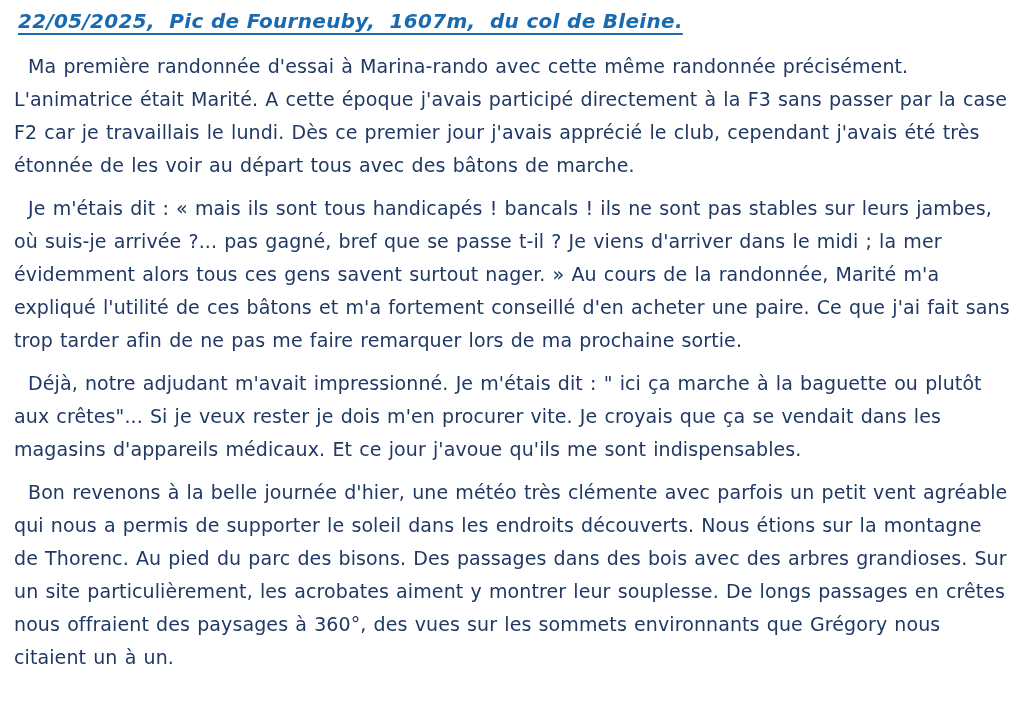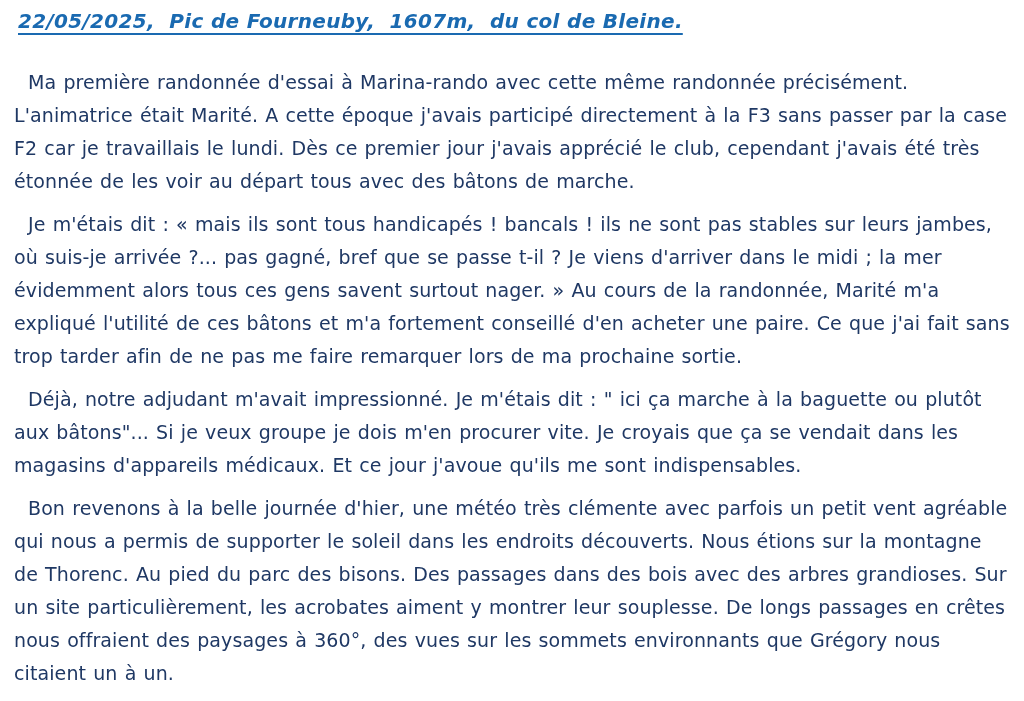--- a/index.html
+++ b/index.html
@@ -15,21 +15,21 @@
   }
   .page {
     box-sizing: border-box;
     width: 1024px;
     height: 701px;
     padding: 6px 14px 0 14px;
     background: var(--page-bg, #ffffff);
   }
   .doc-title {
     display: inline-block;
-    margin: 2px 0 16px 4px;
+    margin: 2px 0 0 4px;
     color: var(--title-color, #1a6ab1);
     font-size: 20px;
     line-height: 26px;
     font-weight: bold;
     font-style: italic;
     text-decoration: underline;
     text-decoration-thickness: 2px;
     text-underline-offset: 5px;
     white-space: pre-wrap;
     letter-spacing: 0.3px;
@@ -50,16 +50,16 @@
 </style>
 </head>
 <body>
 
 <div class="page">
   <h1 class="doc-title">22/05/2025,  Pic de Fourneuby,  1607m,  du col de Bleine.</h1>
 
   <div class="body-text">
     <p class="para">Ma première randonnée d'essai à Marina-rando avec cette même randonnée précisément. L'animatrice était Marité. A cette époque j'avais participé directement à la F3 sans passer par la case F2 car je travaillais le lundi. Dès ce premier jour j'avais apprécié le club, cependant j'avais été très étonnée de les voir au départ tous avec des bâtons de marche.</p>
     <p class="para">Je m'étais dit : « mais ils sont tous handicapés ! bancals ! ils ne sont pas stables sur leurs jambes, où suis-je arrivée ?... pas gagné, bref que se passe t-il ? Je viens d'arriver dans le midi ; la mer évidemment alors tous ces gens savent surtout nager. » Au cours de la randonnée, Marité m'a expliqué l'utilité de ces bâtons et m'a fortement conseillé d'en acheter une paire. Ce que j'ai fait sans trop tarder afin de ne pas me faire remarquer lors de ma prochaine sortie.</p>
-    <p class="para">Déjà, notre adjudant m'avait impressionné. Je m'étais dit : " ici ça marche à la baguette ou plutôt aux bâtons"... Si je veux groupe je dois m'en procurer vite. Je croyais que ça se vendait dans les magasins d'appareils médicaux. Et ce jour j'avoue qu'ils me sont indispensables.</p>
+    <p class="para">Déjà, notre adjudant m'avait impressionné. Je m'étais dit : " ici ça marche à la baguette ou plutôt aux crêtes"... Si je veux rester je dois m'en procurer vite. Je croyais que ça se vendait dans les magasins d'appareils médicaux. Et ce jour j'avoue qu'ils me sont indispensables.</p>
     <p class="para">Bon revenons à la belle journée d'hier, une météo très clémente avec parfois un petit vent agréable qui nous a permis de supporter le soleil dans les endroits découverts. Nous étions sur la montagne de Thorenc. Au pied du parc des bisons. Des passages dans des bois avec des arbres grandioses. Sur un site particulièrement, les acrobates aiment y montrer leur souplesse. De longs passages en crêtes nous offraient des paysages à 360°, des vues sur les sommets environnants que Grégory nous citaient un à un.</p>
   </div>
 </div>
 
 </body></html>

